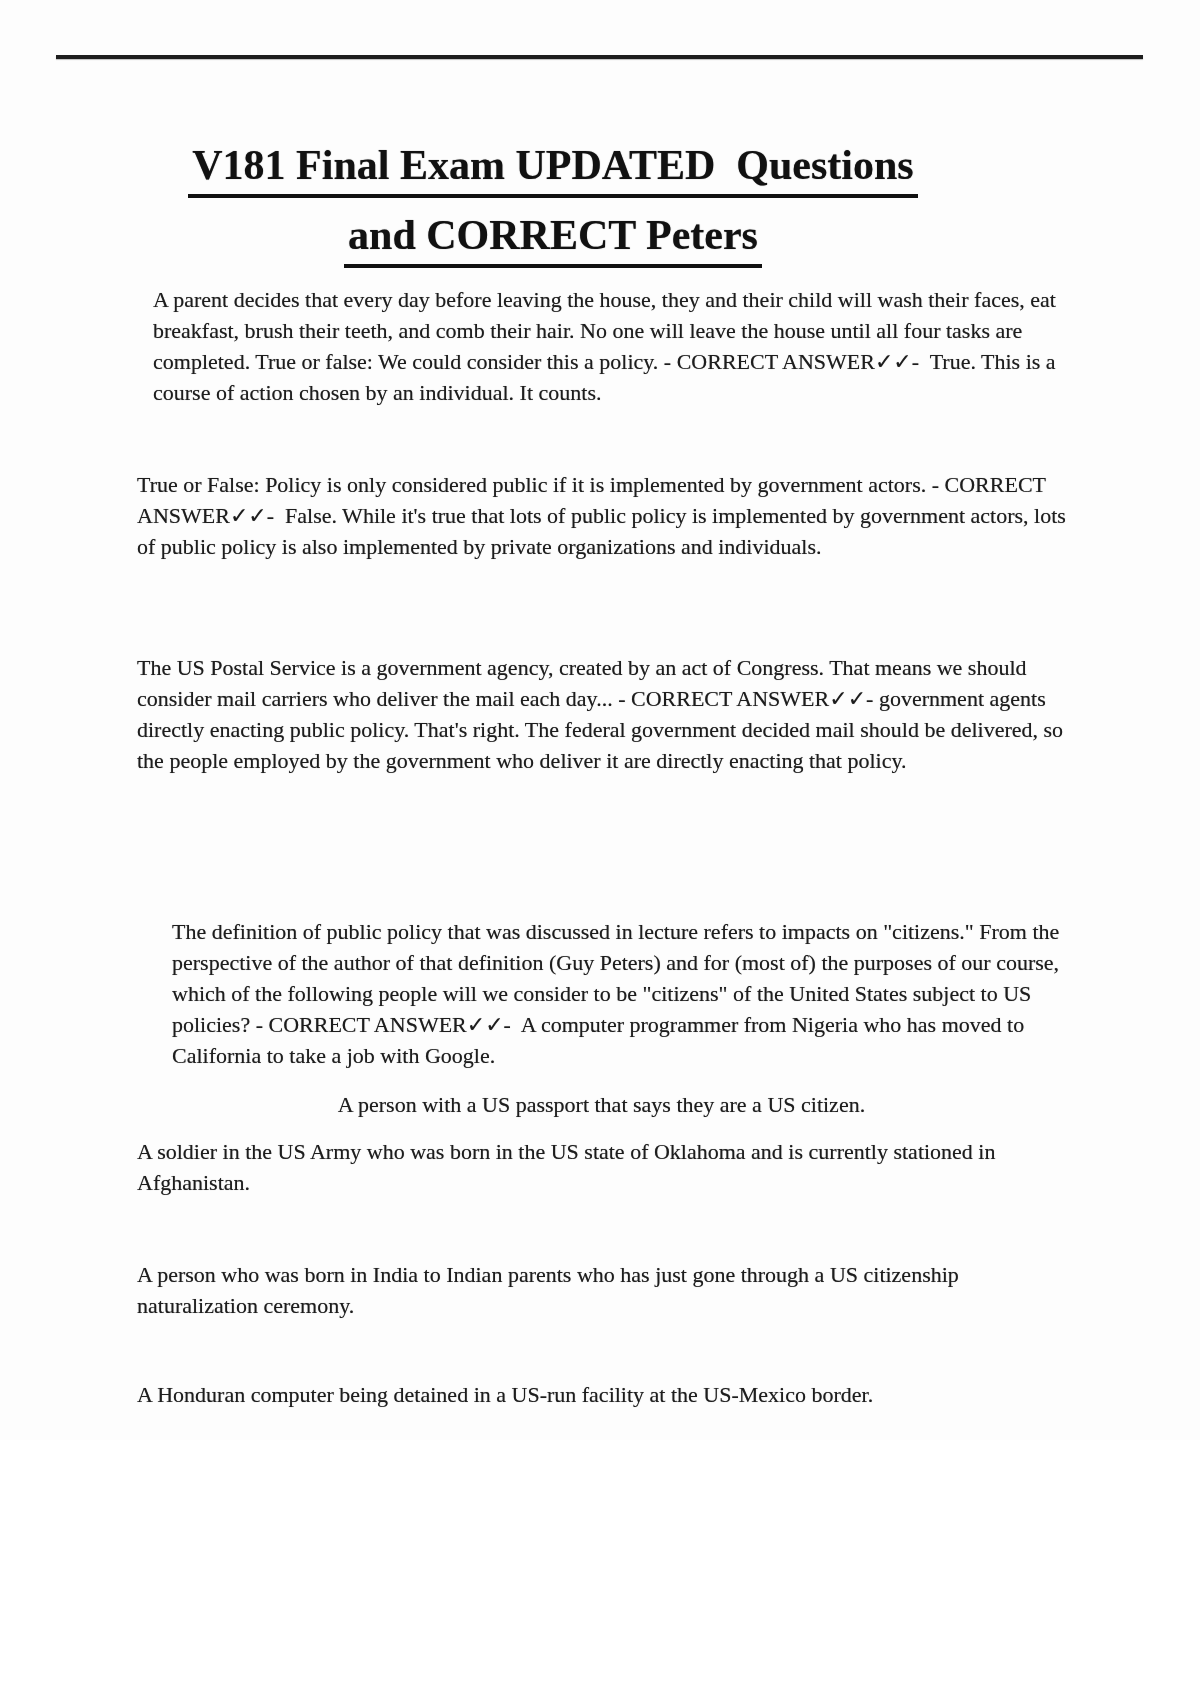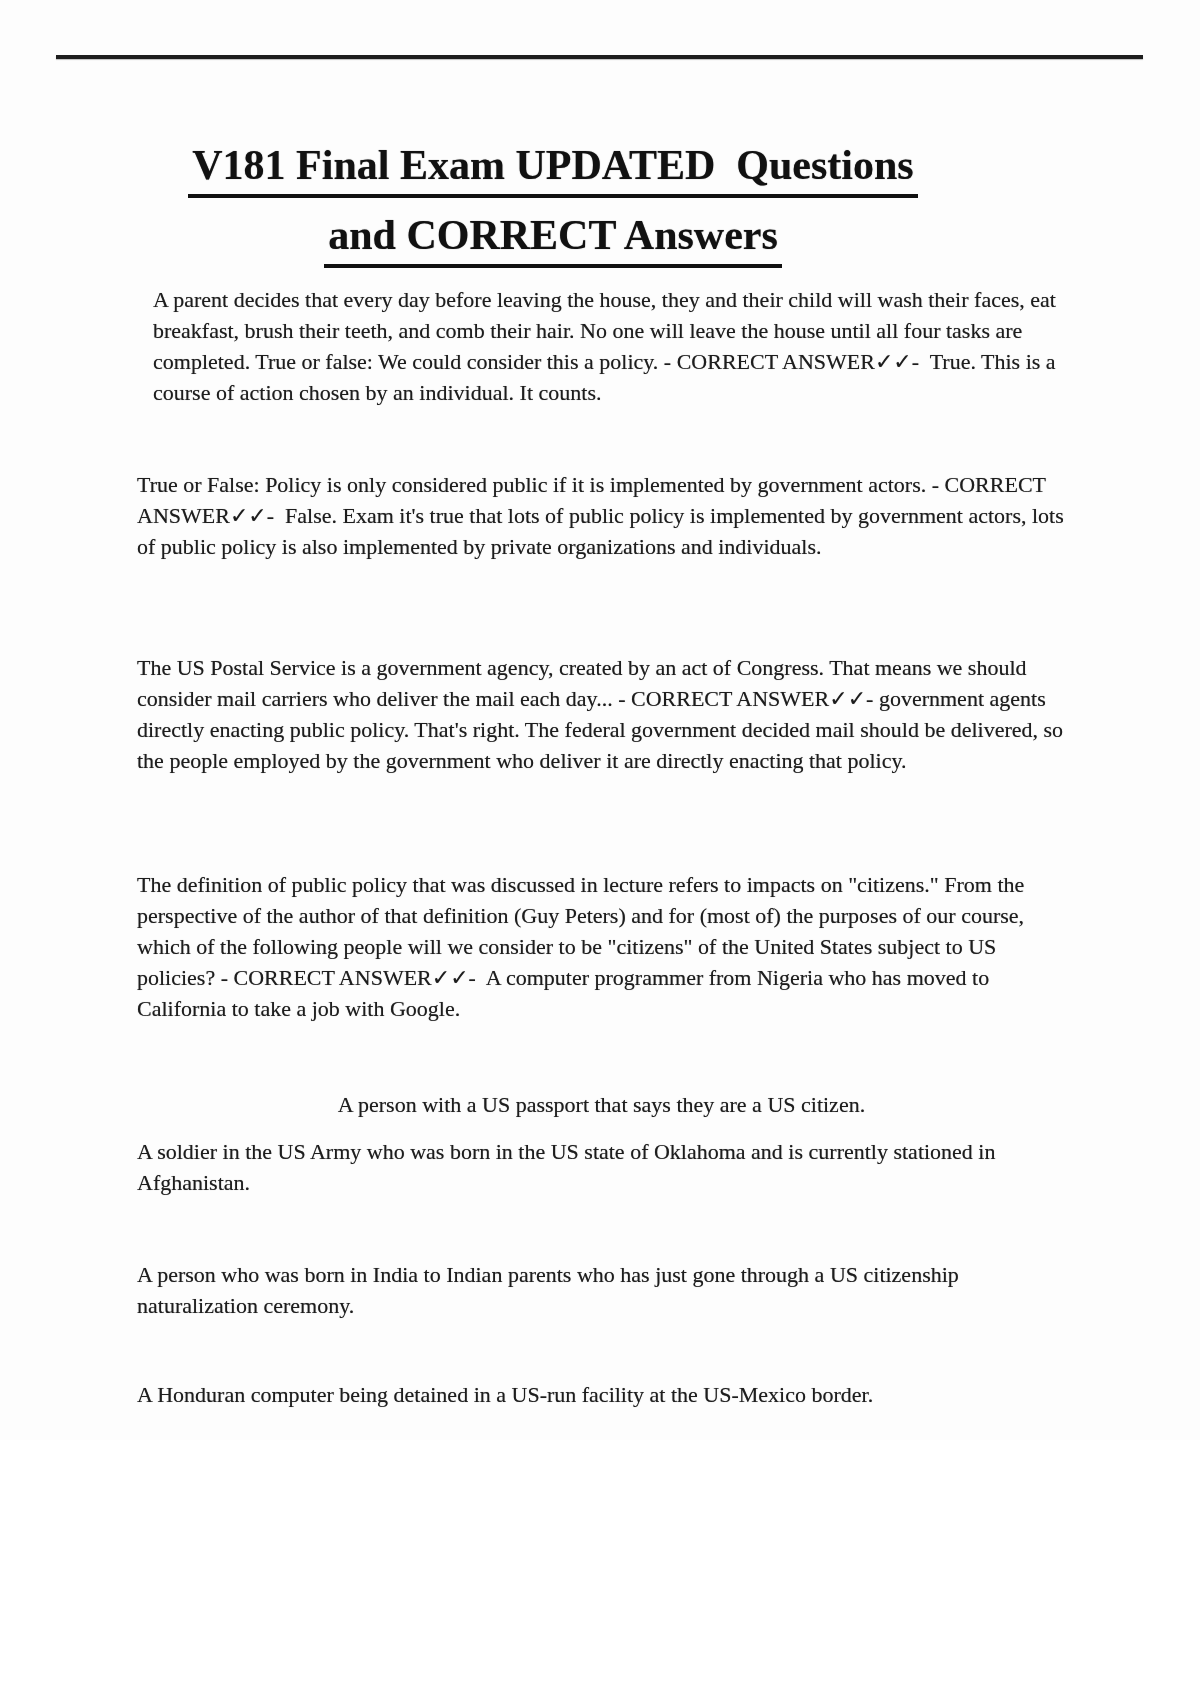--- a/index.html
+++ b/index.html
@@ -54,40 +54,40 @@
     width: 929px;
     margin: 0;
     font-size: 22px;
     line-height: 31px;
     white-space: pre-wrap;
     text-shadow: 0 0 0.7px rgba(20,20,20,0.55);
   }
   .p1 { top: 284px; margin-left: 16px; }
   .p2 { top: 469px; }
   .p3 { top: 652px; font-family: Liberation Serif, serif; }
-  .p4 { top: 869px; }
+  .p4 { top: 916px; margin-left: 35px; }
   .p5 { top: 1089px; text-align: center; }
   .p6 { top: 1136px; }
   .p7 { top: 1259px; }
   .p8 { top: 1379px; }
 </style>
 </head>
 <body>
 
 <div class="page">
 
   <div class="rule rule-top"></div>
 
   <header class="doc-title">
     <span class="title-line"><span>V181 Final Exam UPDATED  Questions</span></span>
-    <span class="title-line"><span>and CORRECT Answers</span></span>
+    <span class="title-line"><span>and CORRECT Peters</span></span>
   </header>
 
   <p class="para p1">A parent decides that every day before leaving the house, they and their child will wash their faces, eat breakfast, brush their teeth, and comb their hair. No one will leave the house until all four tasks are completed. True or false: We could consider this a policy. - CORRECT ANSWER✓✓-  True. This is a course of action chosen by an individual. It counts.</p>
-  <p class="para p2">True or False: Policy is only considered public if it is implemented by government actors. - CORRECT ANSWER✓✓-  False. Exam it's true that lots of public policy is implemented by government actors, lots of public policy is also implemented by private organizations and individuals.</p>
+  <p class="para p2">True or False: Policy is only considered public if it is implemented by government actors. - CORRECT ANSWER✓✓-  False. While it's true that lots of public policy is implemented by government actors, lots of public policy is also implemented by private organizations and individuals.</p>
   <p class="para p3">The US Postal Service is a government agency, created by an act of Congress. That means we should consider mail carriers who deliver the mail each day... - CORRECT ANSWER✓✓- government agents directly enacting public policy. That's right. The federal government decided mail should be delivered, so the people employed by the government who deliver it are directly enacting that policy.</p>
   <p class="para p4">The definition of public policy that was discussed in lecture refers to impacts on "citizens." From the perspective of the author of that definition (Guy Peters) and for (most of) the purposes of our course, which of the following people will we consider to be "citizens" of the United States subject to US policies? - CORRECT ANSWER✓✓-  A computer programmer from Nigeria who has moved to California to take a job with Google.</p>
   <p class="para p5">A person with a US passport that says they are a US citizen.</p>
   <p class="para p7">A person who was born in India to Indian parents who has just gone through a US citizenship naturalization ceremony.</p>
   <p class="para p6">A soldier in the US Army who was born in the US state of Oklahoma and is currently stationed in Afghanistan.</p>
   <p class="para p8">A Honduran computer being detained in a US-run facility at the US-Mexico border.</p>
 
   <div class="rule rule-bottom"></div>
 
 </div>

